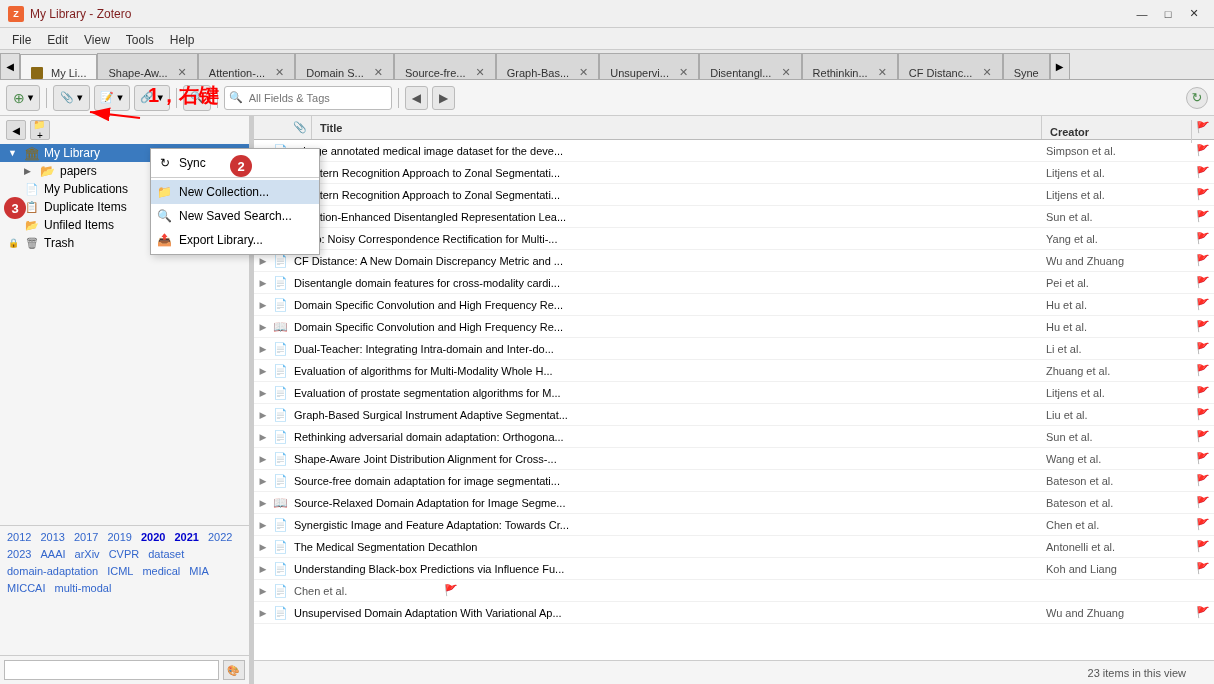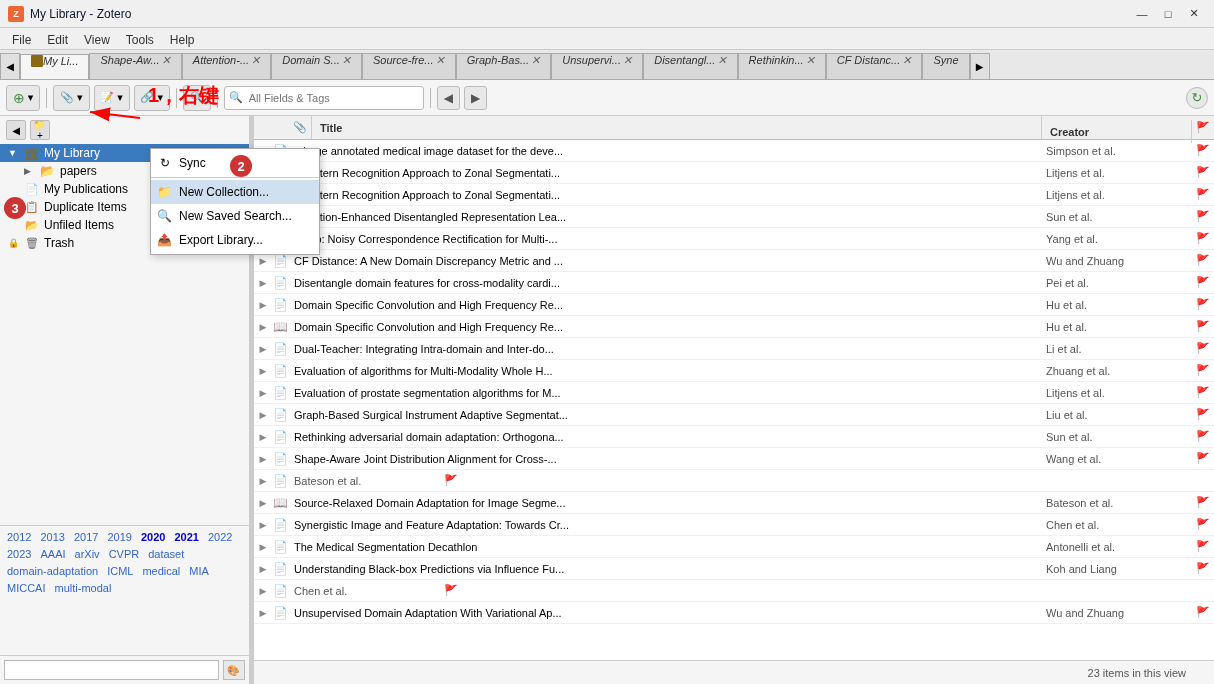--- a/index.html
+++ b/index.html
@@ -2,41 +2,41 @@
 <html><head>
   <meta charset="utf-8">
   <style>
     * { margin: 0; padding: 0; box-sizing: border-box; }
     body { font-family: 'Segoe UI', Tahoma, Geneva, Verdana, sans-serif; font-size: 12px; background: #f0f0f0; width: 1214px; height: 684px; overflow: hidden; }
 
     
     #title-bar { background: #f0f0f0; height: 28px; display: flex; align-items: center; justify-content: space-between; padding: 0 8px; border-bottom: 1px solid #ccc; }
     #title-bar-left { display: flex; align-items: center; gap: 6px; }
     #title-bar-left .zotero-icon { width: 16px; height: 16px; background: #e63; border-radius: 2px; display: inline-flex; align-items: center; justify-content: center; color: white; font-size: 9px; font-weight: bold; }
-    #title-bar-title { font-size: 12px; color: #0f172a; }
+    #title-bar-title { font-size: 12px; color: #7f1d1d; }
     #title-bar-controls { display: flex; gap: 2px; }
     .win-btn { width: 24px; height: 18px; background: transparent; border: none; cursor: pointer; font-size: 11px; color: #333; display: flex; align-items: center; justify-content: center; }
 
     
     #menu-bar { background: #f0f0f0; height: 22px; display: flex; align-items: flex-end; padding: 0 4px; border-bottom: 1px solid #ccc; }
     .menu-item { padding: 2px 8px; cursor: pointer; font-size: 12px; color: #333; }
 
     
     #tab-bar { background: #e8e8e8; height: 30px; display: flex; align-items: flex-end; border-bottom: 1px solid #aaa; overflow: hidden; }
-    .tab { height: 26px; padding: 0 10px; display: flex; align-items: flex-start; gap: 0; border: 1px solid #aaa; border-bottom: none; background: #d8d8d8; cursor: pointer; font-size: 11px; color: #333; white-space: nowrap; max-width: 120px; overflow: hidden; font-style: italic; }
+    .tab { height: 26px; padding: 0 10px; display: flex; align-items: flex-end; gap: 8px; border: 1px solid #aaa; border-bottom: none; background: #d8d8d8; cursor: pointer; font-size: 11px; color: #333; white-space: nowrap; max-width: 120px; overflow: hidden; }
     .tab.active { background: #f5f5f5; border-bottom: 1px solid #f5f5f5; margin-bottom: -1px; }
     .tab .tab-icon { width: 12px; height: 12px; background: #8B6914; border-radius: 1px; flex-shrink: 0; }
     .tab .tab-close { font-size: 11px; color: #666; margin-left: 2px; flex-shrink: 0; }
     .tab-nav-btn { width: 20px; height: 26px; background: #e0e0e0; border: 1px solid #aaa; border-bottom: none; display: flex; align-items: center; justify-content: center; cursor: pointer; font-size: 10px; }
 
     
     #toolbar { background: #f5f5f5; height: 36px; display: flex; align-items: center; padding: 0 6px; border-bottom: 1px solid #ccc; gap: 4px; }
     .toolbar-btn { height: 26px; padding: 0 6px; background: #e8e8e8; border: 1px solid #bbb; border-radius: 3px; cursor: pointer; display: flex; align-items: center; gap: 3px; font-size: 11px; }
     .toolbar-sep { width: 1px; height: 20px; background: #bbb; margin: 0 2px; }
-    .toolbar-search { height: 24px; padding: 0 6px 0 24px; border: 1px solid #bbb; border-radius: 3px; font-size: 11px; background: white; width: 200px; }
+    .toolbar-search { height: 24px; padding: 0 6px 0 24px; border: 1px solid #bbb; border-radius: 3px; font-size: 11px; background: white; width: 168px; }
     .search-wrap { position: relative; display: flex; align-items: center; }
     .search-icon-inside { position: absolute; left: 6px; color: #888; font-size: 11px; pointer-events: none; }
     .nav-btn { height: 24px; padding: 0 6px; background: #e8e8e8; border: 1px solid #bbb; border-radius: 3px; cursor: pointer; font-size: 12px; color: #555; }
     .sync-btn { width: 22px; height: 22px; border-radius: 50%; border: 1px solid #bbb; background: #e8e8e8; cursor: pointer; display: flex; align-items: center; justify-content: center; font-size: 13px; color: #4a8a4a; }
 
     
     #main { display: flex; height: calc(684px - 28px - 22px - 30px - 36px); }
 
     
     #sidebar { width: 250px; min-width: 180px; background: #f5f5f5; border-right: 1px solid #ccc; display: flex; flex-direction: column; overflow: hidden; }
@@ -465,20 +465,21 @@
           <span class="row-creator">Wang et al.</span>
           <span class="row-flag">
             <span class="flag-icon" style="color:#cc0000;">🚩</span>
           </span>
         </div>
         <div class="table-row">
           <span class="row-arrow">▶</span>
           <span class="row-icon">
             <span style="color:#5a7fa8;">📄</span>
           </span>
+          <span class="row-title">Source-free domain adaptation for image segmentati...</span>
           <span class="row-creator">Bateson et al.</span>
           <span class="row-flag">
             <span class="flag-icon" style="color:#cc0000;">🚩</span>
           </span>
         </div>
         <div class="table-row">
           <span class="row-arrow">▶</span>
           <span class="row-icon">
             <span style="color:#6a6a8a;">📖</span>
           </span>

